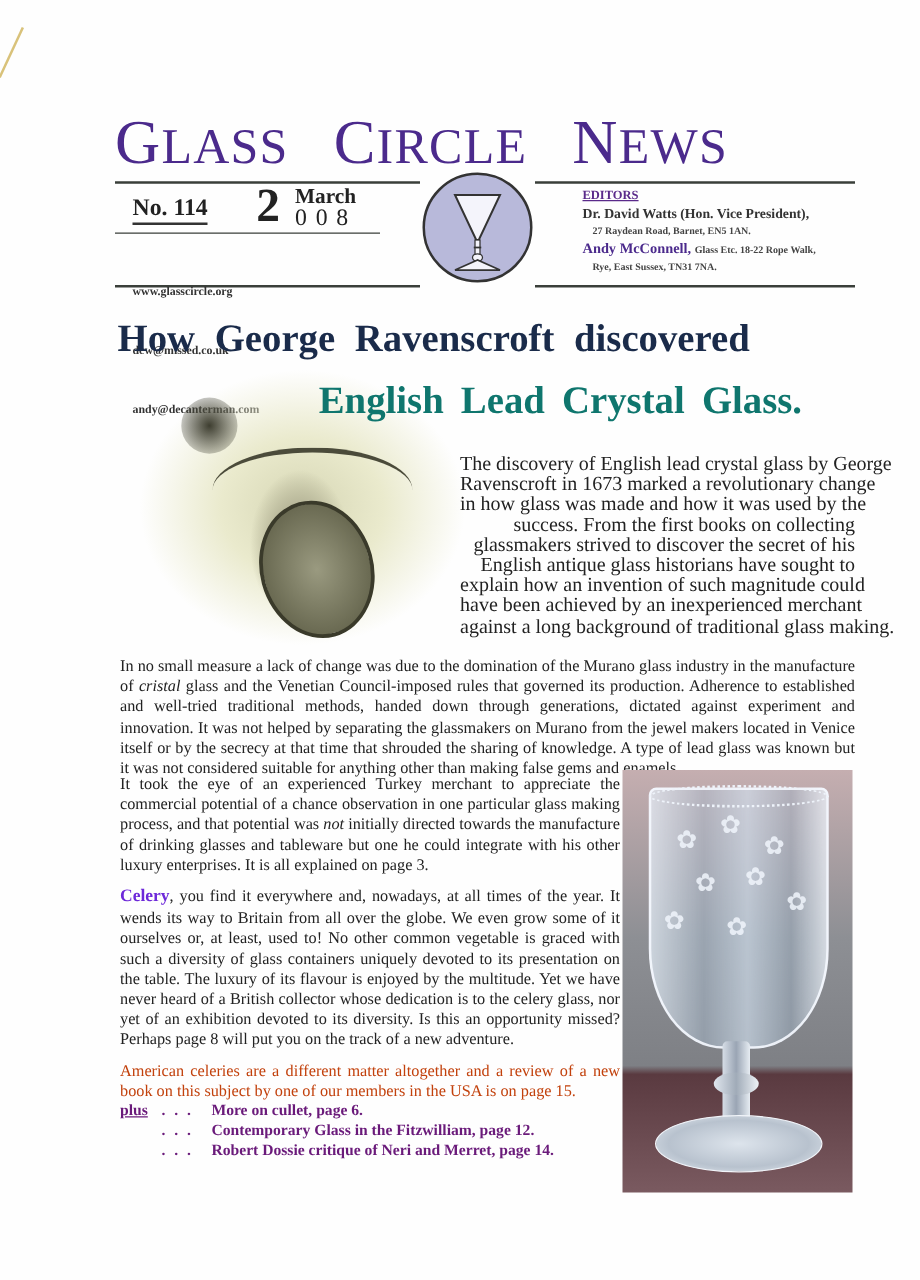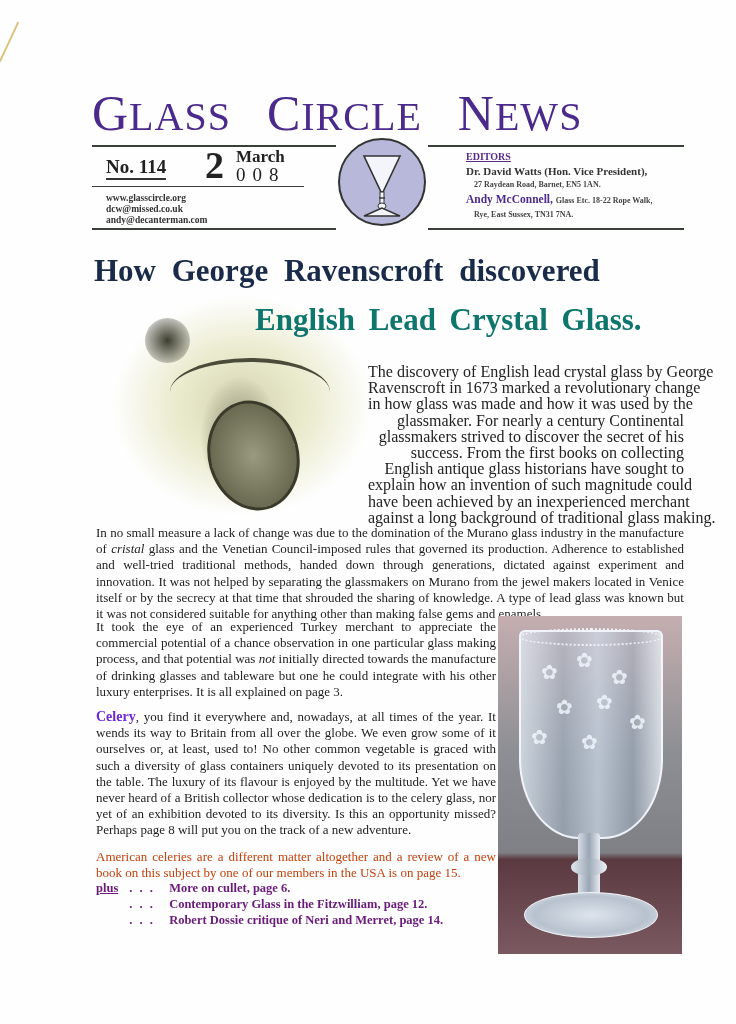--- a/index.html
+++ b/index.html
@@ -18,21 +18,21 @@
   .masthead .sc { font-size: 40px; }
   .rule { background: #3a3f3a; height: 2px; }
   .issue-no {
     left: 106px; top: 157px; font-size: 19px; font-weight: bold; color: #222;
     border-bottom: 2px solid #333; padding-bottom: 1px; line-height: 20px;
   }
   .date-day { left: 205px; top: 145px; font-size: 38px; font-weight: bold; color: #222; line-height: 40px; }
   .date-month { left: 236px; top: 148px; font-size: 17px; font-weight: bold; line-height: 17px; color: #222; }
   .date-year { left: 236px; top: 165px; font-size: 19px; letter-spacing: 7px; line-height: 19px; color: #222; }
   .contacts { left: 106px; top: 193px; font-size: 9.5px; line-height: 11px; font-weight: bold; color: #333; }
-  .contacts div { white-space: nowrap; }
+  .contacts div { white-space: nowrap; margin-top: 36px; }
   .logo-circle {
     left: 338px; top: 138px; width: 88px; height: 88px; border-radius: 50%;
     background: #b8b9da; border: 2px solid #333; box-sizing: border-box;
   }
   .editors { left: 466px; top: 150px; width: 230px; line-height: 14px; }
   .editors .head { font-size: 10px; font-weight: bold; text-decoration: underline; color: #5a2a8a; }
   .editors .name1 { font-size: 11px; font-weight: bold; color: #333; white-space: nowrap; }
   .editors .addr { font-size: 8px; font-weight: bold; color: #444; padding-left: 8px; white-space: nowrap; }
   .editors .name2 { font-size: 11.5px; font-weight: bold; color: #4b2a8c; white-space: nowrap; }
   .editors .name2 .small { font-size: 8px; color: #444; }
@@ -147,23 +147,22 @@
 <div class="abs seal-shadow"></div>
 <div class="abs seal-band"></div>
 <div class="abs seal-oval"></div>
 
 <div class="abs title2">English Lead Crystal Glass.</div>
 
 <div class="abs intro">
   <span>The discovery of English lead crystal glass by George</span>
   <span>Ravenscroft in 1673 marked a revolutionary change</span>
   <span>in how glass was made and how it was used by the</span>
-  <span>glassmaker. For nearly a century Continental</span>
+  <span>success. From the first books on collecting</span>
   <span>glassmakers strived to discover the secret of his</span>
-  <span>success. From the first books on collecting</span>
   <span>English antique glass historians have sought to</span>
   <span>explain how an invention of such magnitude could</span>
   <span>have been achieved by an inexperienced merchant</span>
   <span>against a long background of traditional glass making.</span>
 </div>
 
 <div class="abs para2"><span>In no small measure a lack of change was due to the domination of the Murano glass industry in the manufacture of </span><i>cristal</i><span> glass and the Venetian Council-imposed rules that governed its production. Adherence to established and well-tried traditional methods, handed down through generations, dictated against experiment and innovation. It was not helped by separating the glassmakers on Murano from the jewel makers located in Venice itself or by the secrecy at that time that shrouded the sharing of knowledge. A type of lead glass was known but it was not considered suitable for anything other than making false gems and enamels.</span></div>
 
 <div class="abs para3"><span>It took the eye of an experienced Turkey merchant to appreciate the commercial potential of a chance observation in one particular glass making process, and that potential was </span><i>not</i><span> initially directed towards the manufacture of drinking glasses and tableware but one he could integrate with his other luxury enterprises. It is all explained on page 3.</span></div>
 

